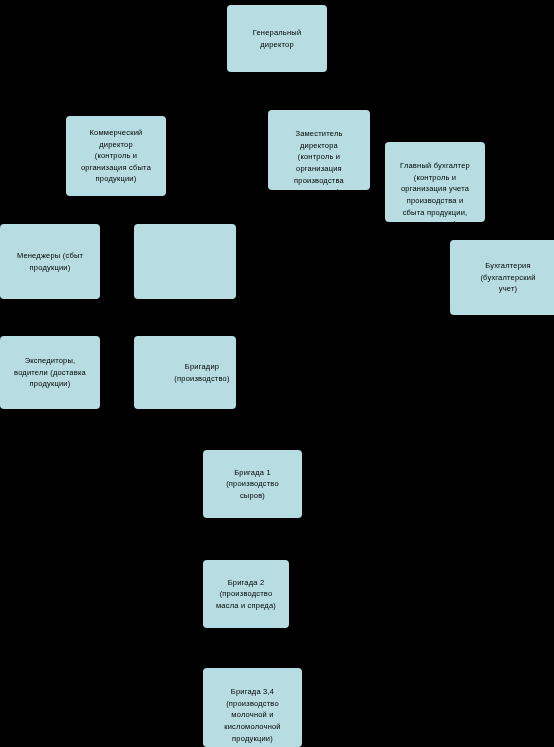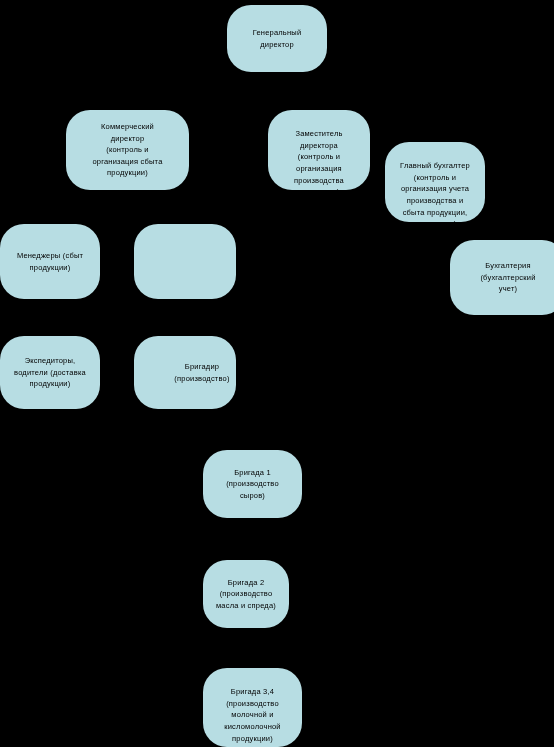--- a/index.html
+++ b/index.html
@@ -12,21 +12,21 @@
     width: 554px;
     height: 747px;
     background: #000000;
     overflow: hidden;
     font-family: "Liberation Sans", sans-serif;
   }
   .node {
     position: absolute;
     box-sizing: border-box;
     background: #b7dde3;
-    border-radius: 24px;
+    border-radius: 4px;
     color: #000000;
     font-size: 7.5px;
     line-height: 1.55;
     text-align: center;
     display: flex;
     align-items: center;
     justify-content: center;
     padding: 4px 6px;
     overflow: hidden;
     letter-spacing: 0.2px;
@@ -52,21 +52,21 @@
 </head>
 <body>
 
 <div id="canvas">
 
   <div class="node" style="left:227px; top:5px; width:100px; height:67px;">
     <span class="inner">Генеральный
 директор</span>
   </div>
 
-  <div class="node" style="left:66px; top:110px; width:123px; height:80px;">
+  <div class="node" style="left:66px; top:116px; width:100px; height:80px;">
     <span class="inner">Коммерческий
 директор
 (контроль и
 организация сбыта
 продукции)</span>
   </div>
 
   <div class="node align-top" style="left:268px; top:110px; width:102px; height:80px;">
     <span class="inner">Заместитель
 директора

